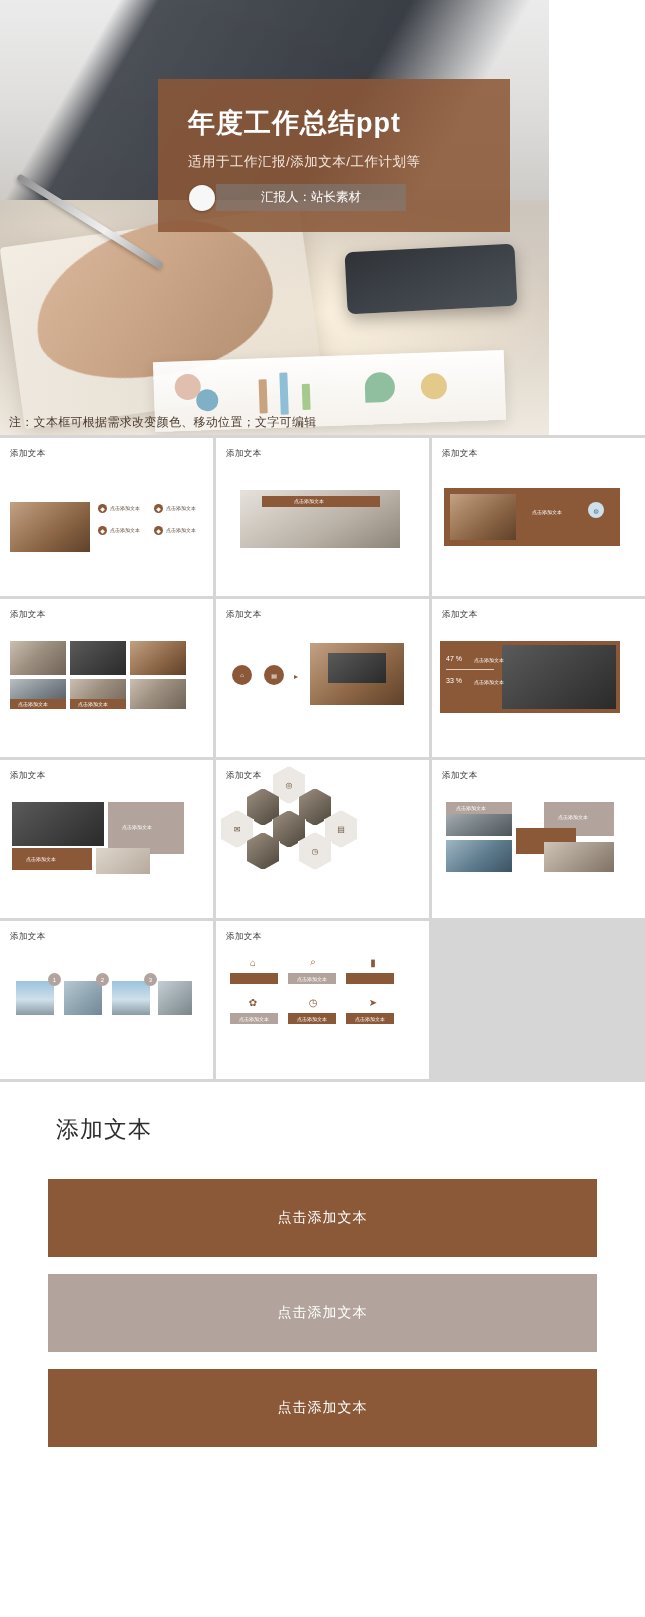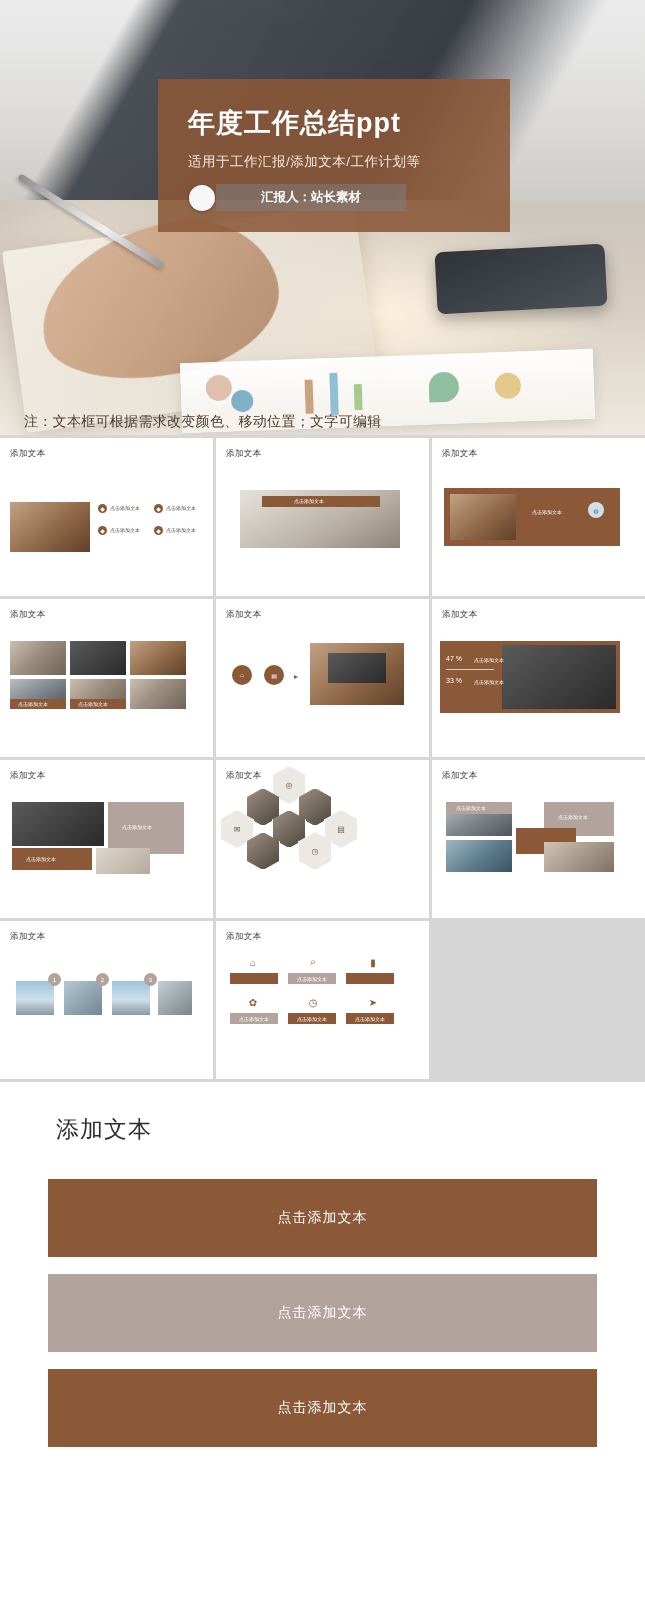--- a/index.html
+++ b/index.html
@@ -6,21 +6,21 @@
   body {
     width: 645px;
     background: #ffffff;
     font-family: "Liberation Sans", sans-serif;
     color: #333;
   }
 
   
   .hero {
     position: relative;
-    width: 645px;
+    width: 549px;
     height: 435px;
     overflow: hidden;
     background: #cfcac4;
   }
   .hero-photo {
     position: absolute;
     inset: 0;
     background:
       radial-gradient(ellipse 340px 160px at 58% 72%, rgba(255,244,225,0.95) 0%, rgba(255,240,215,0.35) 45%, rgba(255,235,210,0) 70%),
       radial-gradient(ellipse 200px 120px at 15% 55%, rgba(230,220,205,0.8) 0%, rgba(210,196,178,0.2) 60%, rgba(0,0,0,0) 75%),
@@ -126,37 +126,36 @@
     width: 190px;
     height: 27px;
     background: rgba(125,125,125,0.55);
   }
   .presenter-bar span {
     display: block;
     text-align: center;
     line-height: 27px;
     color: #ffffff;
     font-size: 12.5px;
-    font-weight: bold;
   }
   .presenter-knob {
     position: absolute;
     left: 1px;
     top: 1px;
     width: 26px;
     height: 26px;
     background: #f7f7f7;
     border-radius: 50%;
     box-shadow: 0 1px 3px rgba(0,0,0,0.3);
   }
   .hero-note {
     position: absolute;
-    left: 24px;
+    left: 9px;
     bottom: 4px;
-    font-size: 14px;
+    font-size: 12px;
     color: #4a3a2d;
     letter-spacing: 0.3px;
   }
 
   
   .grid {
     display: grid;
     grid-template-columns: repeat(3, 1fr);
     gap: 3px;
     background: #d6d6d6;

